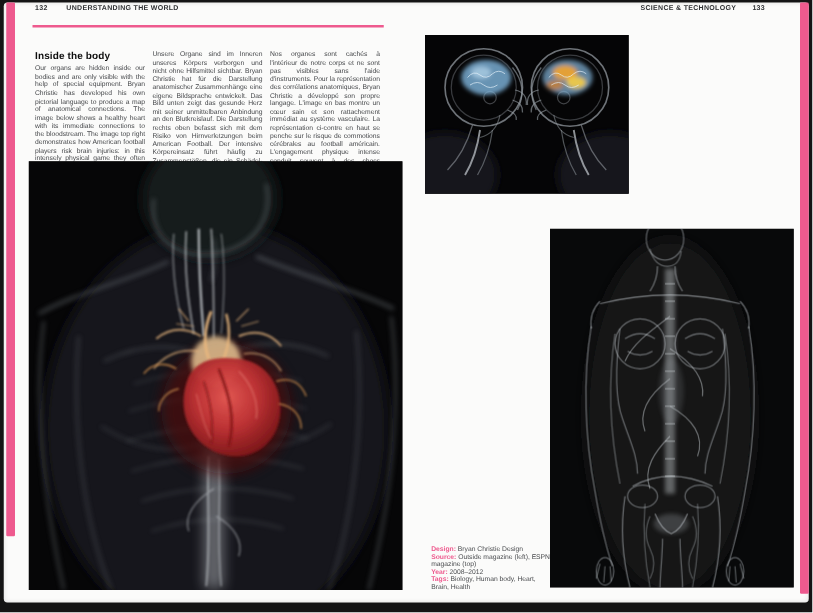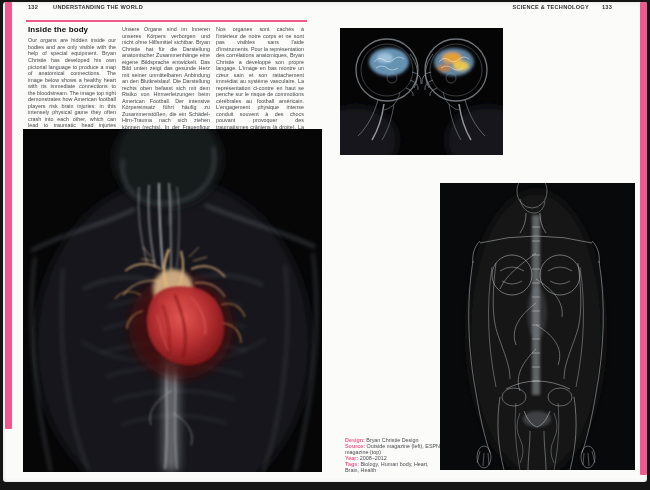--- a/index.html
+++ b/index.html
@@ -5,21 +5,21 @@
   html,body{margin:0;padding:0;}
   body{width:650px;height:490px;font-family:"Liberation Sans", sans-serif;}
   .screen{position:relative;width:650px;height:490px;background:#141414;overflow:hidden;}
   .sheet{position:absolute;left:3px;top:2px;width:644px;height:480px;background:#fbfbfa;border-radius:3px;box-shadow:inset 0 0 4px rgba(0,0,0,.12);}
   .tab{position:absolute;width:7px;border-radius:1px;}
   .running-head{position:absolute;top:4px;display:flex;align-items:baseline;font-size:5.6px;font-weight:bold;color:#303234;letter-spacing:.25px;}
   .running-head .pn{font-weight:bold;}
   .rh-left{left:28px;gap:15px;}
   .rh-right{left:470px;width:142px;justify-content:flex-end;gap:13px;}
   .rule{position:absolute;left:26px;top:20px;width:281px;height:2px;}
-  .col{position:absolute;top:26px;width:88px;font-size:5.4px;line-height:1.21;color:#46484b;text-align:justify;}
+  .col{position:absolute;top:41px;width:88px;font-size:5.4px;line-height:1.21;color:#46484b;text-align:justify;}
   .col-en{left:28px;}
   .col-de{left:122px;}
   .col-fr{left:216px;}
   .col h2{margin:0 0 3px 0;font-size:8px;line-height:1.05;color:#0e0e0e;letter-spacing:.1px;}
   .figure{position:absolute;overflow:hidden;background:#060607;}
   .figure svg{display:block;width:100%;height:100%;}
   .fig-torso{left:23px;top:129px;width:299px;height:343px;}
   .fig-heads{left:340px;top:28px;width:163px;height:127px;}
   .fig-female{left:440px;top:183px;width:195px;height:287px;}
   .credits{position:absolute;left:345px;top:437px;width:95px;font-size:5.4px;line-height:1.12;color:#4a4c4f;}

